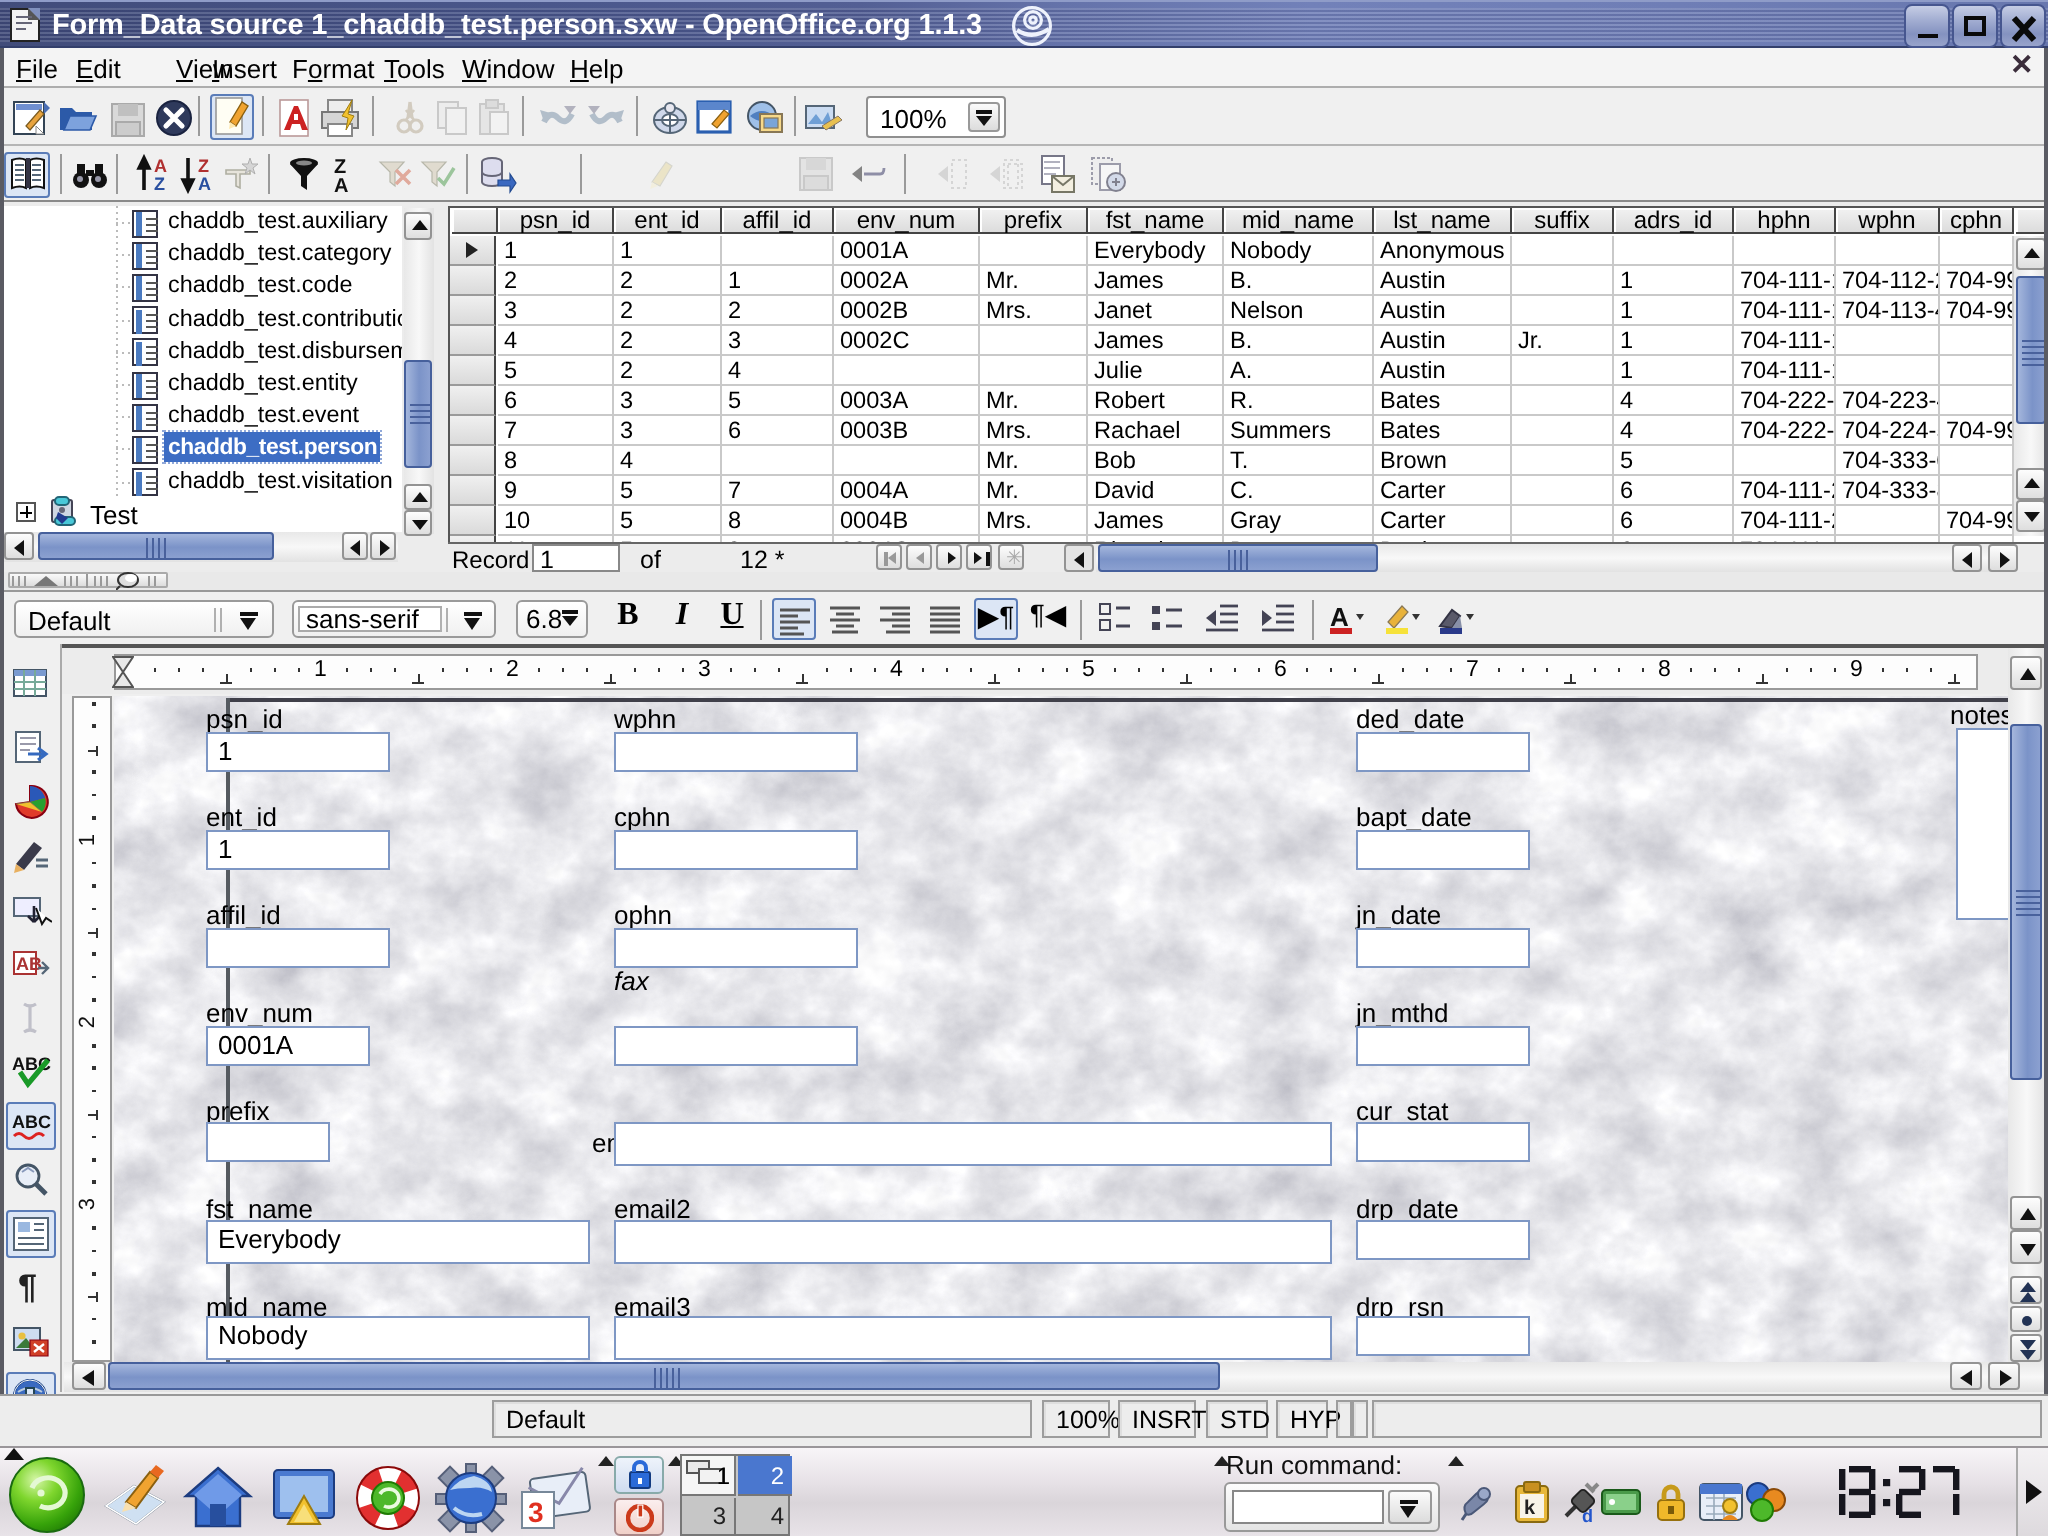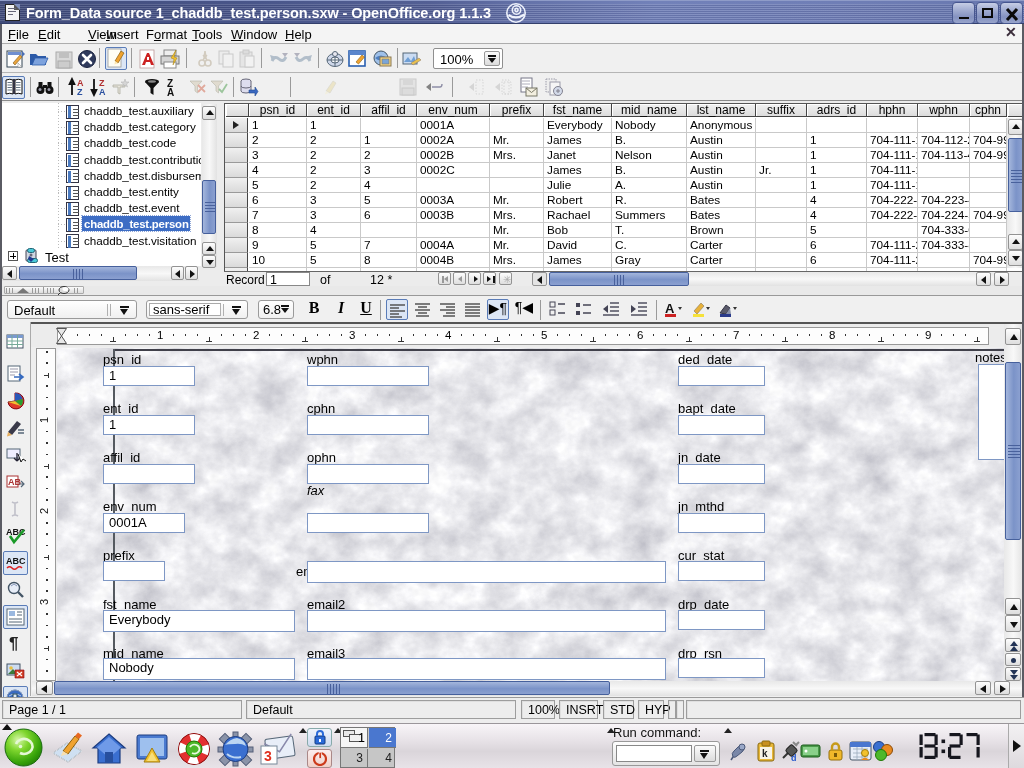--- a/index.html
+++ b/index.html
@@ -1097,21 +1097,20 @@
  <div class="sbbtn" style="left:943px;top:0px;width:16px;height:14px;">
       <div class="tri" style="left:4px;top:3px;border-top:4px solid transparent;border-bottom:4px solid transparent;border-right:6px solid #111;"></div>
     </div>
  <div class="sbbtn" style="left:962px;top:0px;width:16px;height:14px;">
       <div class="tri" style="left:5px;top:3px;border-top:4px solid transparent;border-bottom:4px solid transparent;border-left:6px solid #111;"></div>
     </div>
 </div>
 <div class="abs" style="left:0;top:24px;width:2px;height:699px;background:#5a5b63;"></div>
 <div class="abs" style="left:1022px;top:24px;width:2px;height:699px;background:#5a5b63;"></div>
 <div class="abs" id="statusbar">
- <div class="sbox" style="left:2px;width:240px;">Page 1 / 1</div>
  <div class="sbox" style="left:246px;width:270px;">Default</div>
  <div class="sbox" style="left:521px;width:34px;">100%</div>
  <div class="sbox" style="left:559px;width:39px;">INSRT</div>
  <div class="sbox" style="left:603px;width:31px;">STD</div>
  <div class="sbox" style="left:638px;width:26px;">HYP</div>
  <div class="sbox" style="left:668px;width:6px;"></div>
  <div class="sbox" style="left:676px;width:6px;"></div>
  <div class="sbox" style="left:686px;width:335px;"></div>
 </div>
 <div class="abs" id="taskbar">

